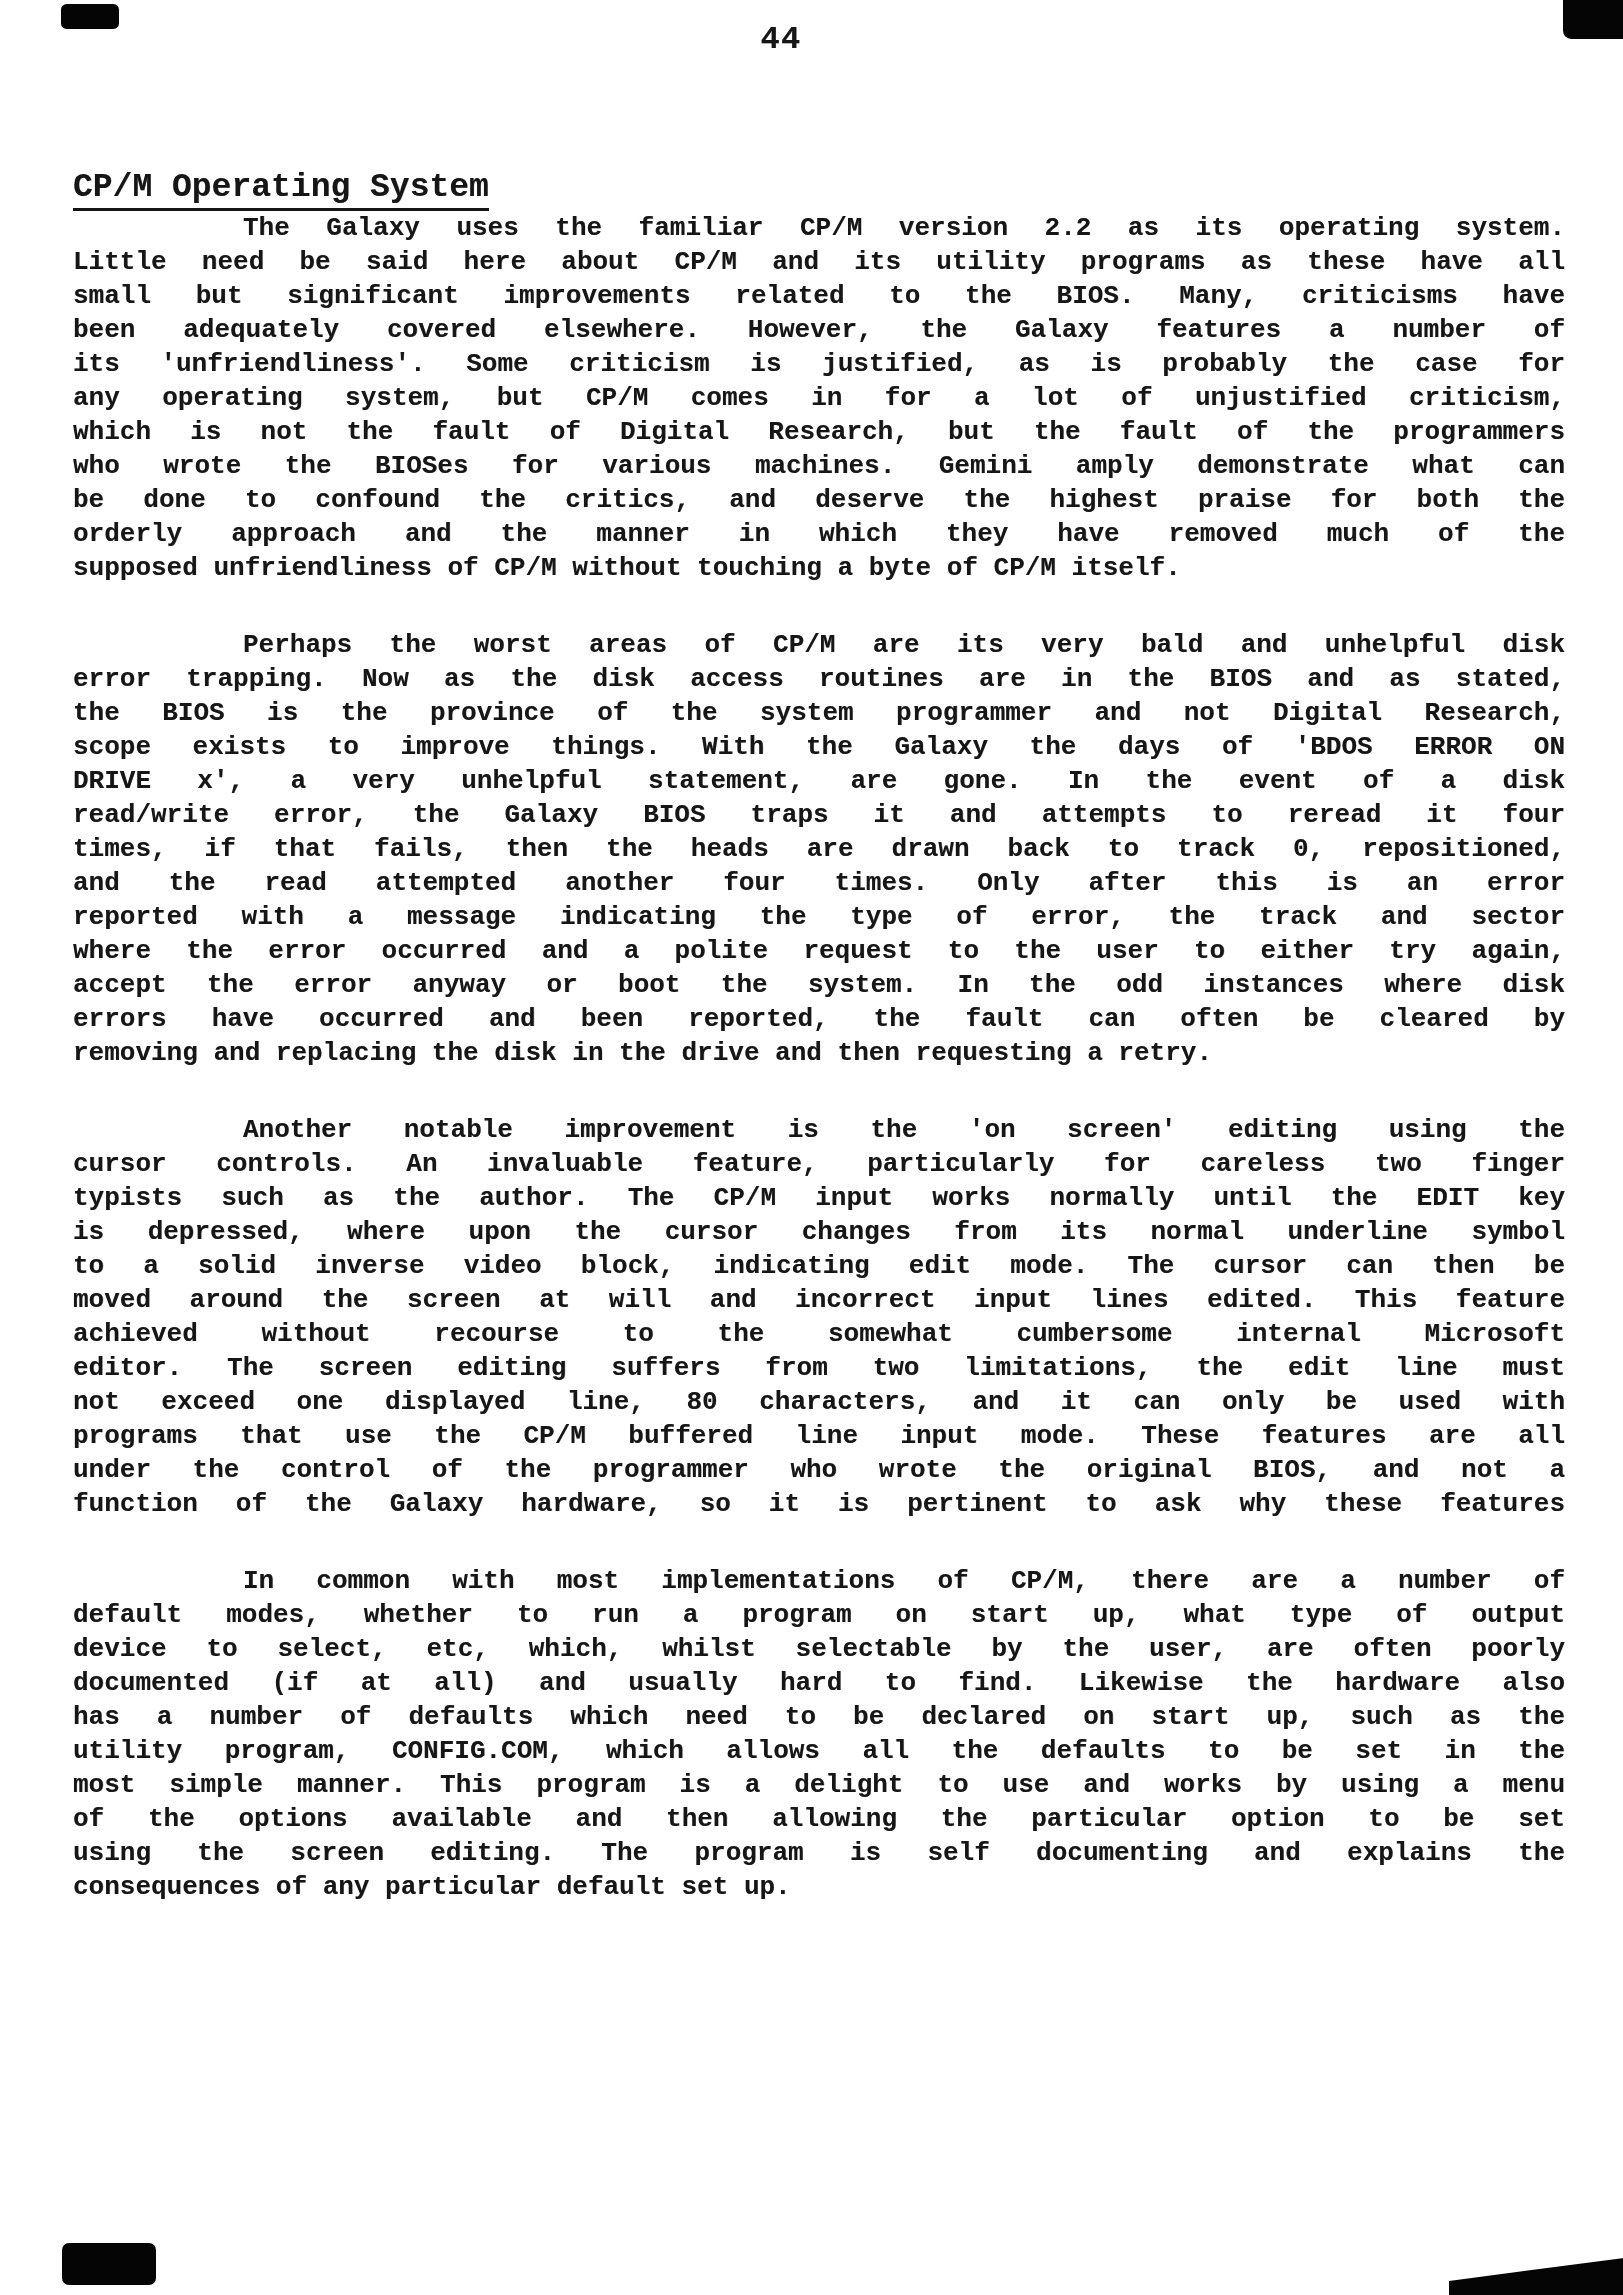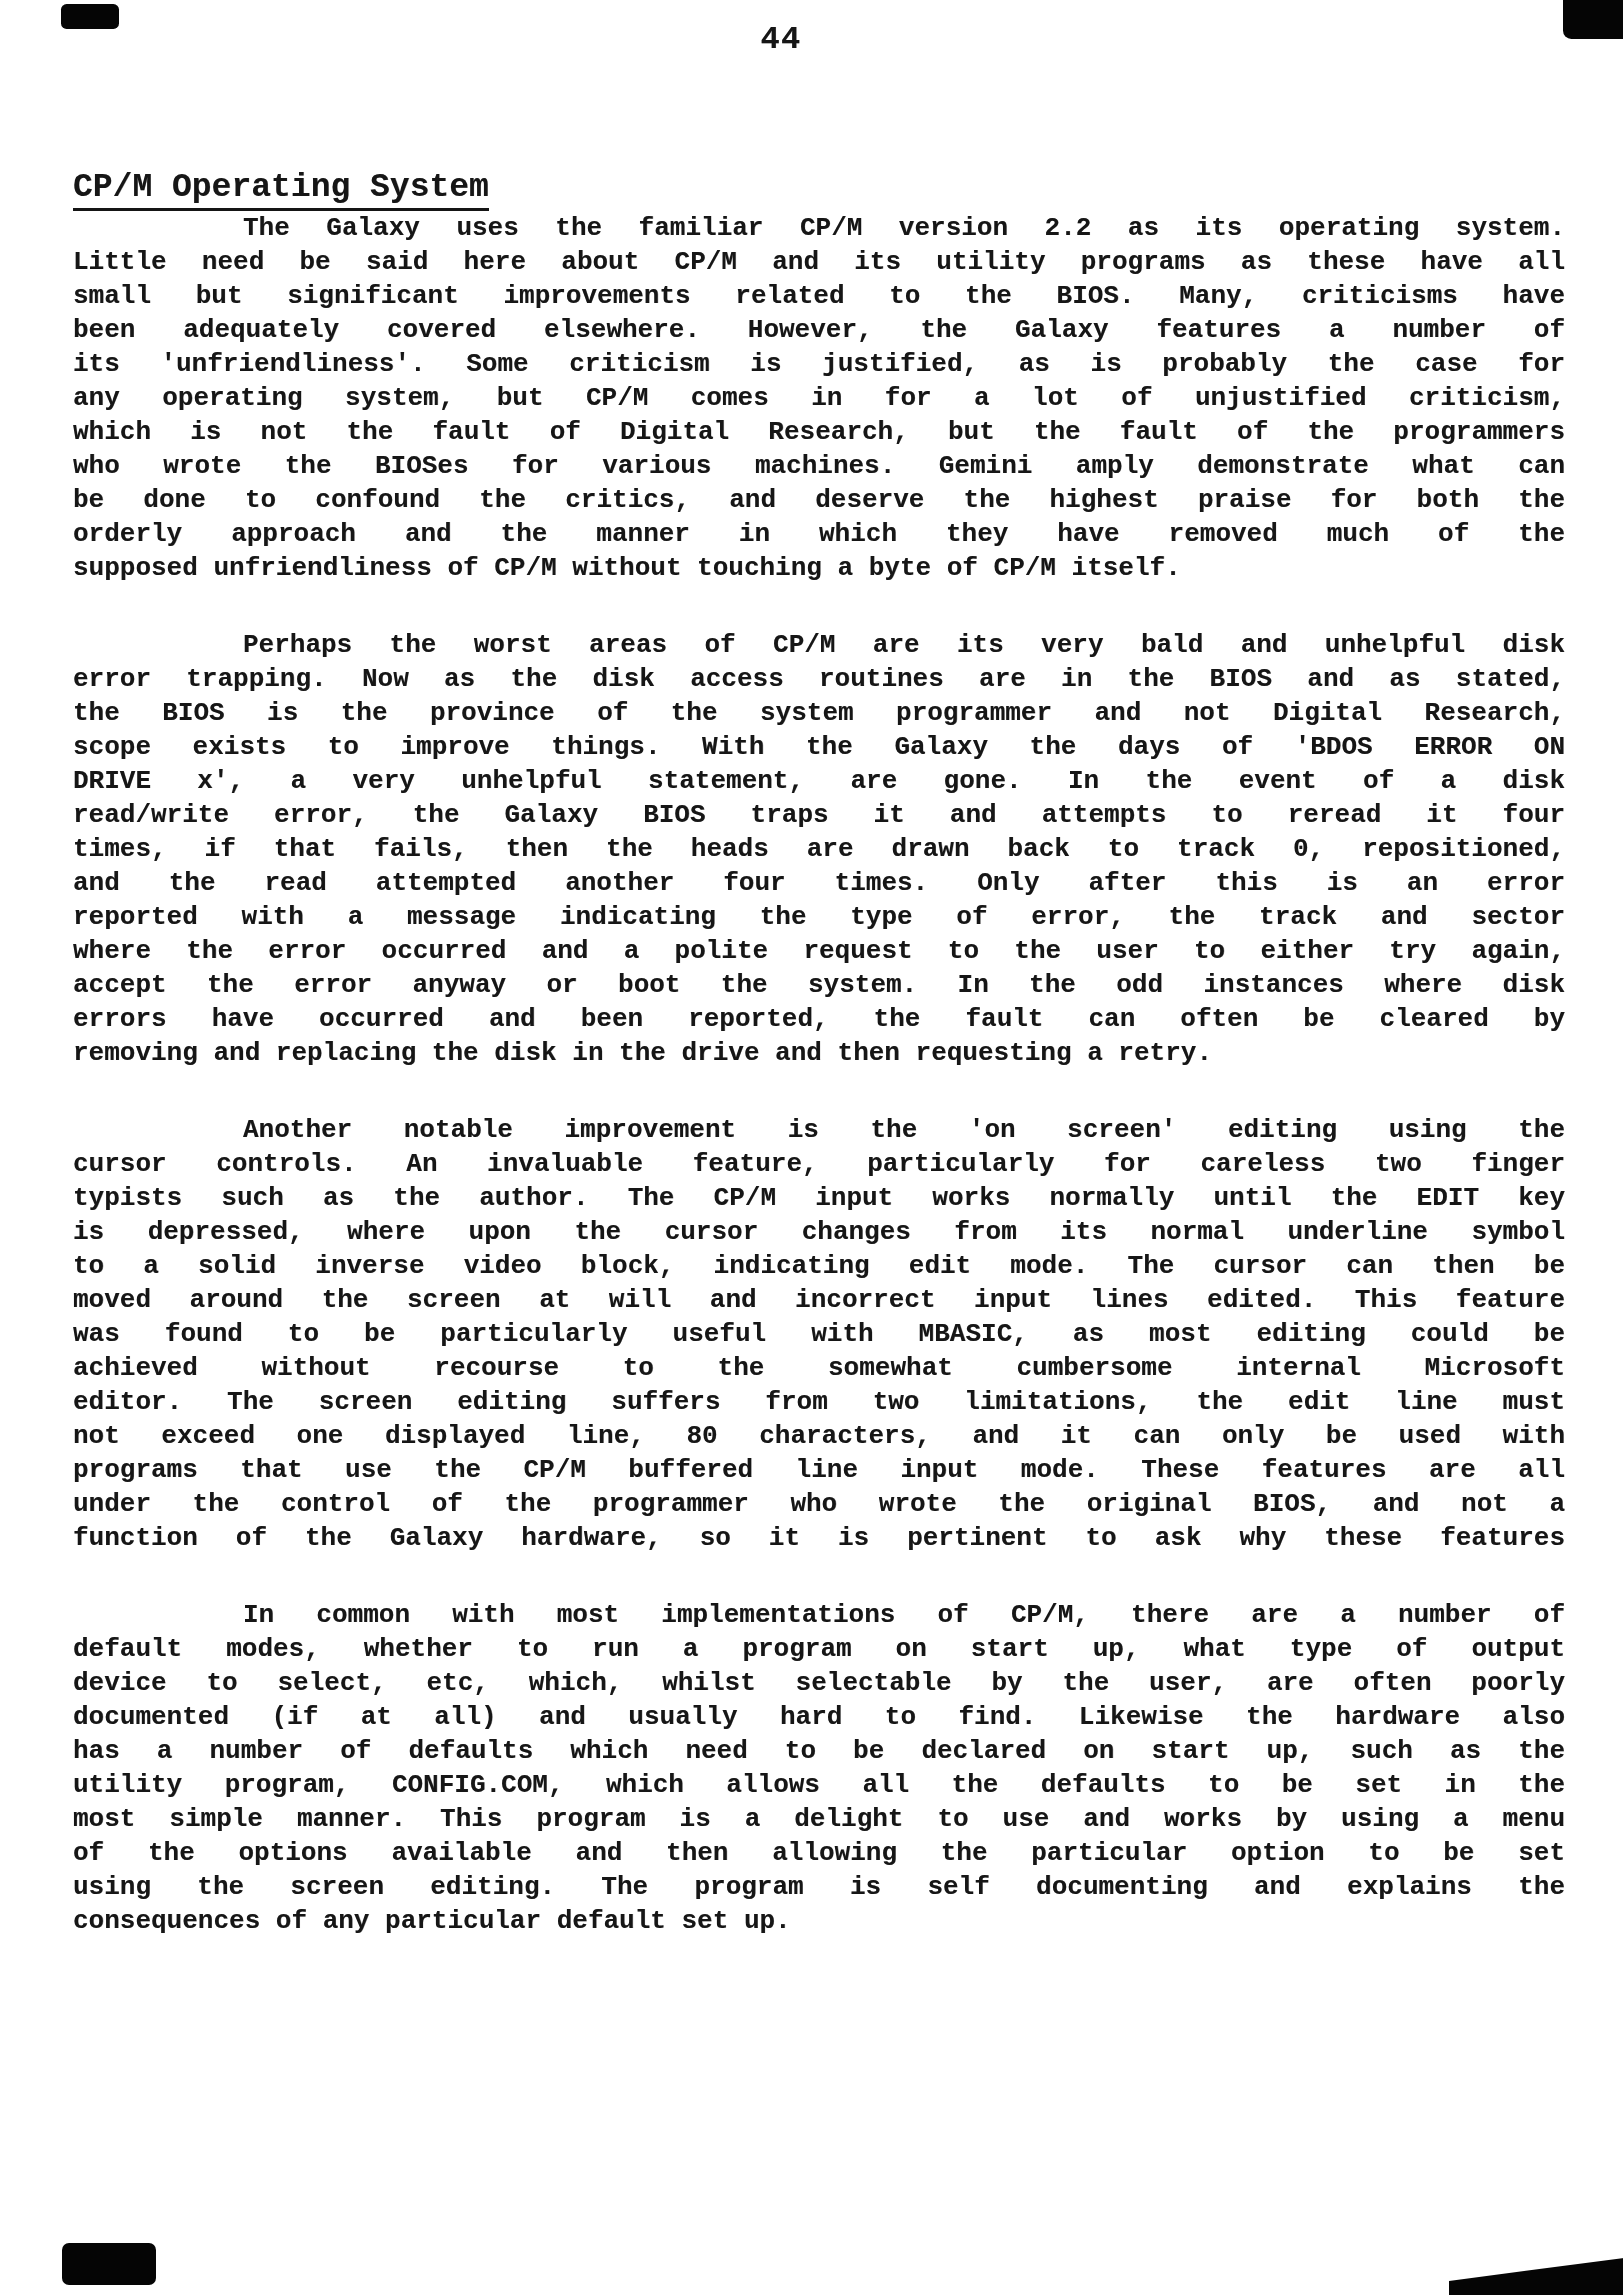--- a/index.html
+++ b/index.html
@@ -122,21 +122,20 @@
           <div class="line">errors have occurred and been reported, the fault can often be cleared by</div>
           <div class="line last">removing and replacing the disk in the drive and then requesting a retry.</div>
         </div>
         <div class="para">
           <div class="line first">Another notable improvement is the 'on screen' editing using the</div>
           <div class="line">cursor controls. An invaluable feature, particularly for careless two finger</div>
           <div class="line">typists such as the author. The CP/M input works normally until the EDIT key</div>
           <div class="line">is depressed, where upon the cursor changes from its normal underline symbol</div>
           <div class="line">to a solid inverse video block, indicating edit mode. The cursor can then be</div>
           <div class="line">moved around the screen at will and incorrect input lines edited. This feature</div>
-          <div class="line">was found to be particularly useful with MBASIC, as most editing could be</div>
           <div class="line">achieved without recourse to the somewhat cumbersome internal Microsoft</div>
           <div class="line">editor. The screen editing suffers from two limitations, the edit line must</div>
           <div class="line">not exceed one displayed line, 80 characters, and it can only be used with</div>
           <div class="line">programs that use the CP/M buffered line input mode. These features are all</div>
           <div class="line">under the control of the programmer who wrote the original BIOS, and not a</div>
           <div class="line">function of the Galaxy hardware, so it is pertinent to ask why these features</div>
         </div>
         <div class="para">
           <div class="line first">In common with most implementations of CP/M, there are a number of</div>
           <div class="line">default modes, whether to run a program on start up, what type of output</div>

